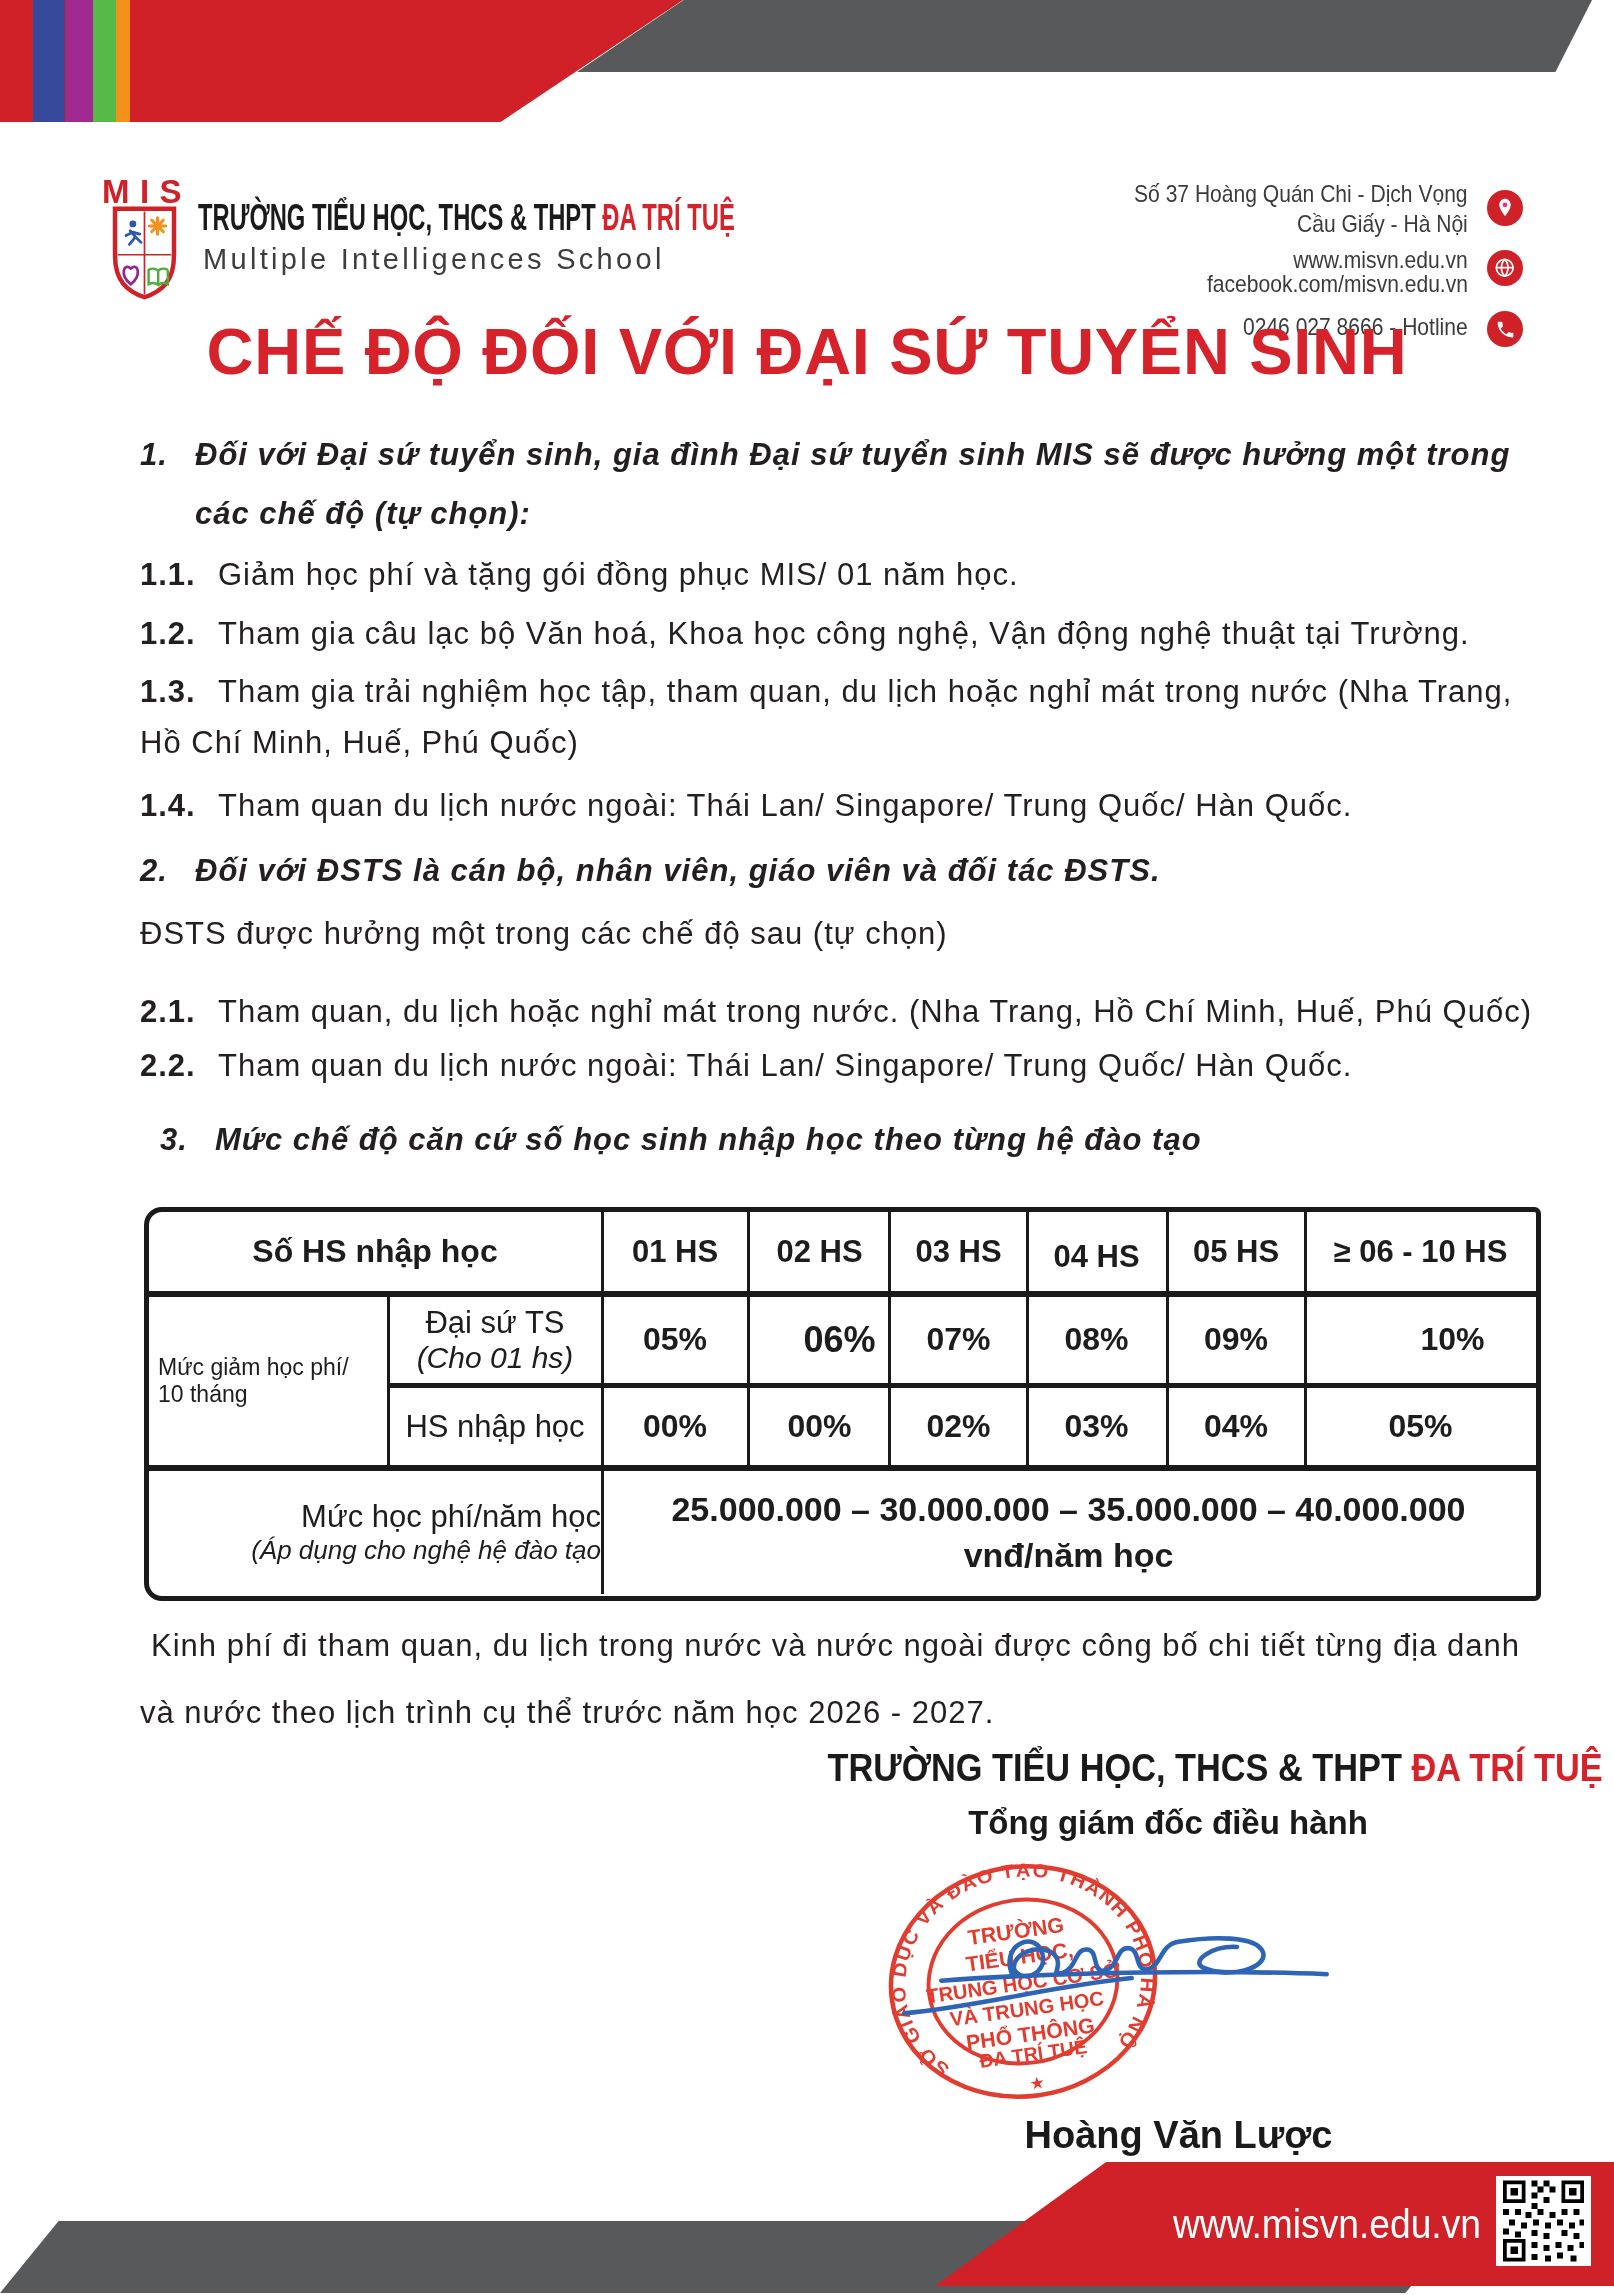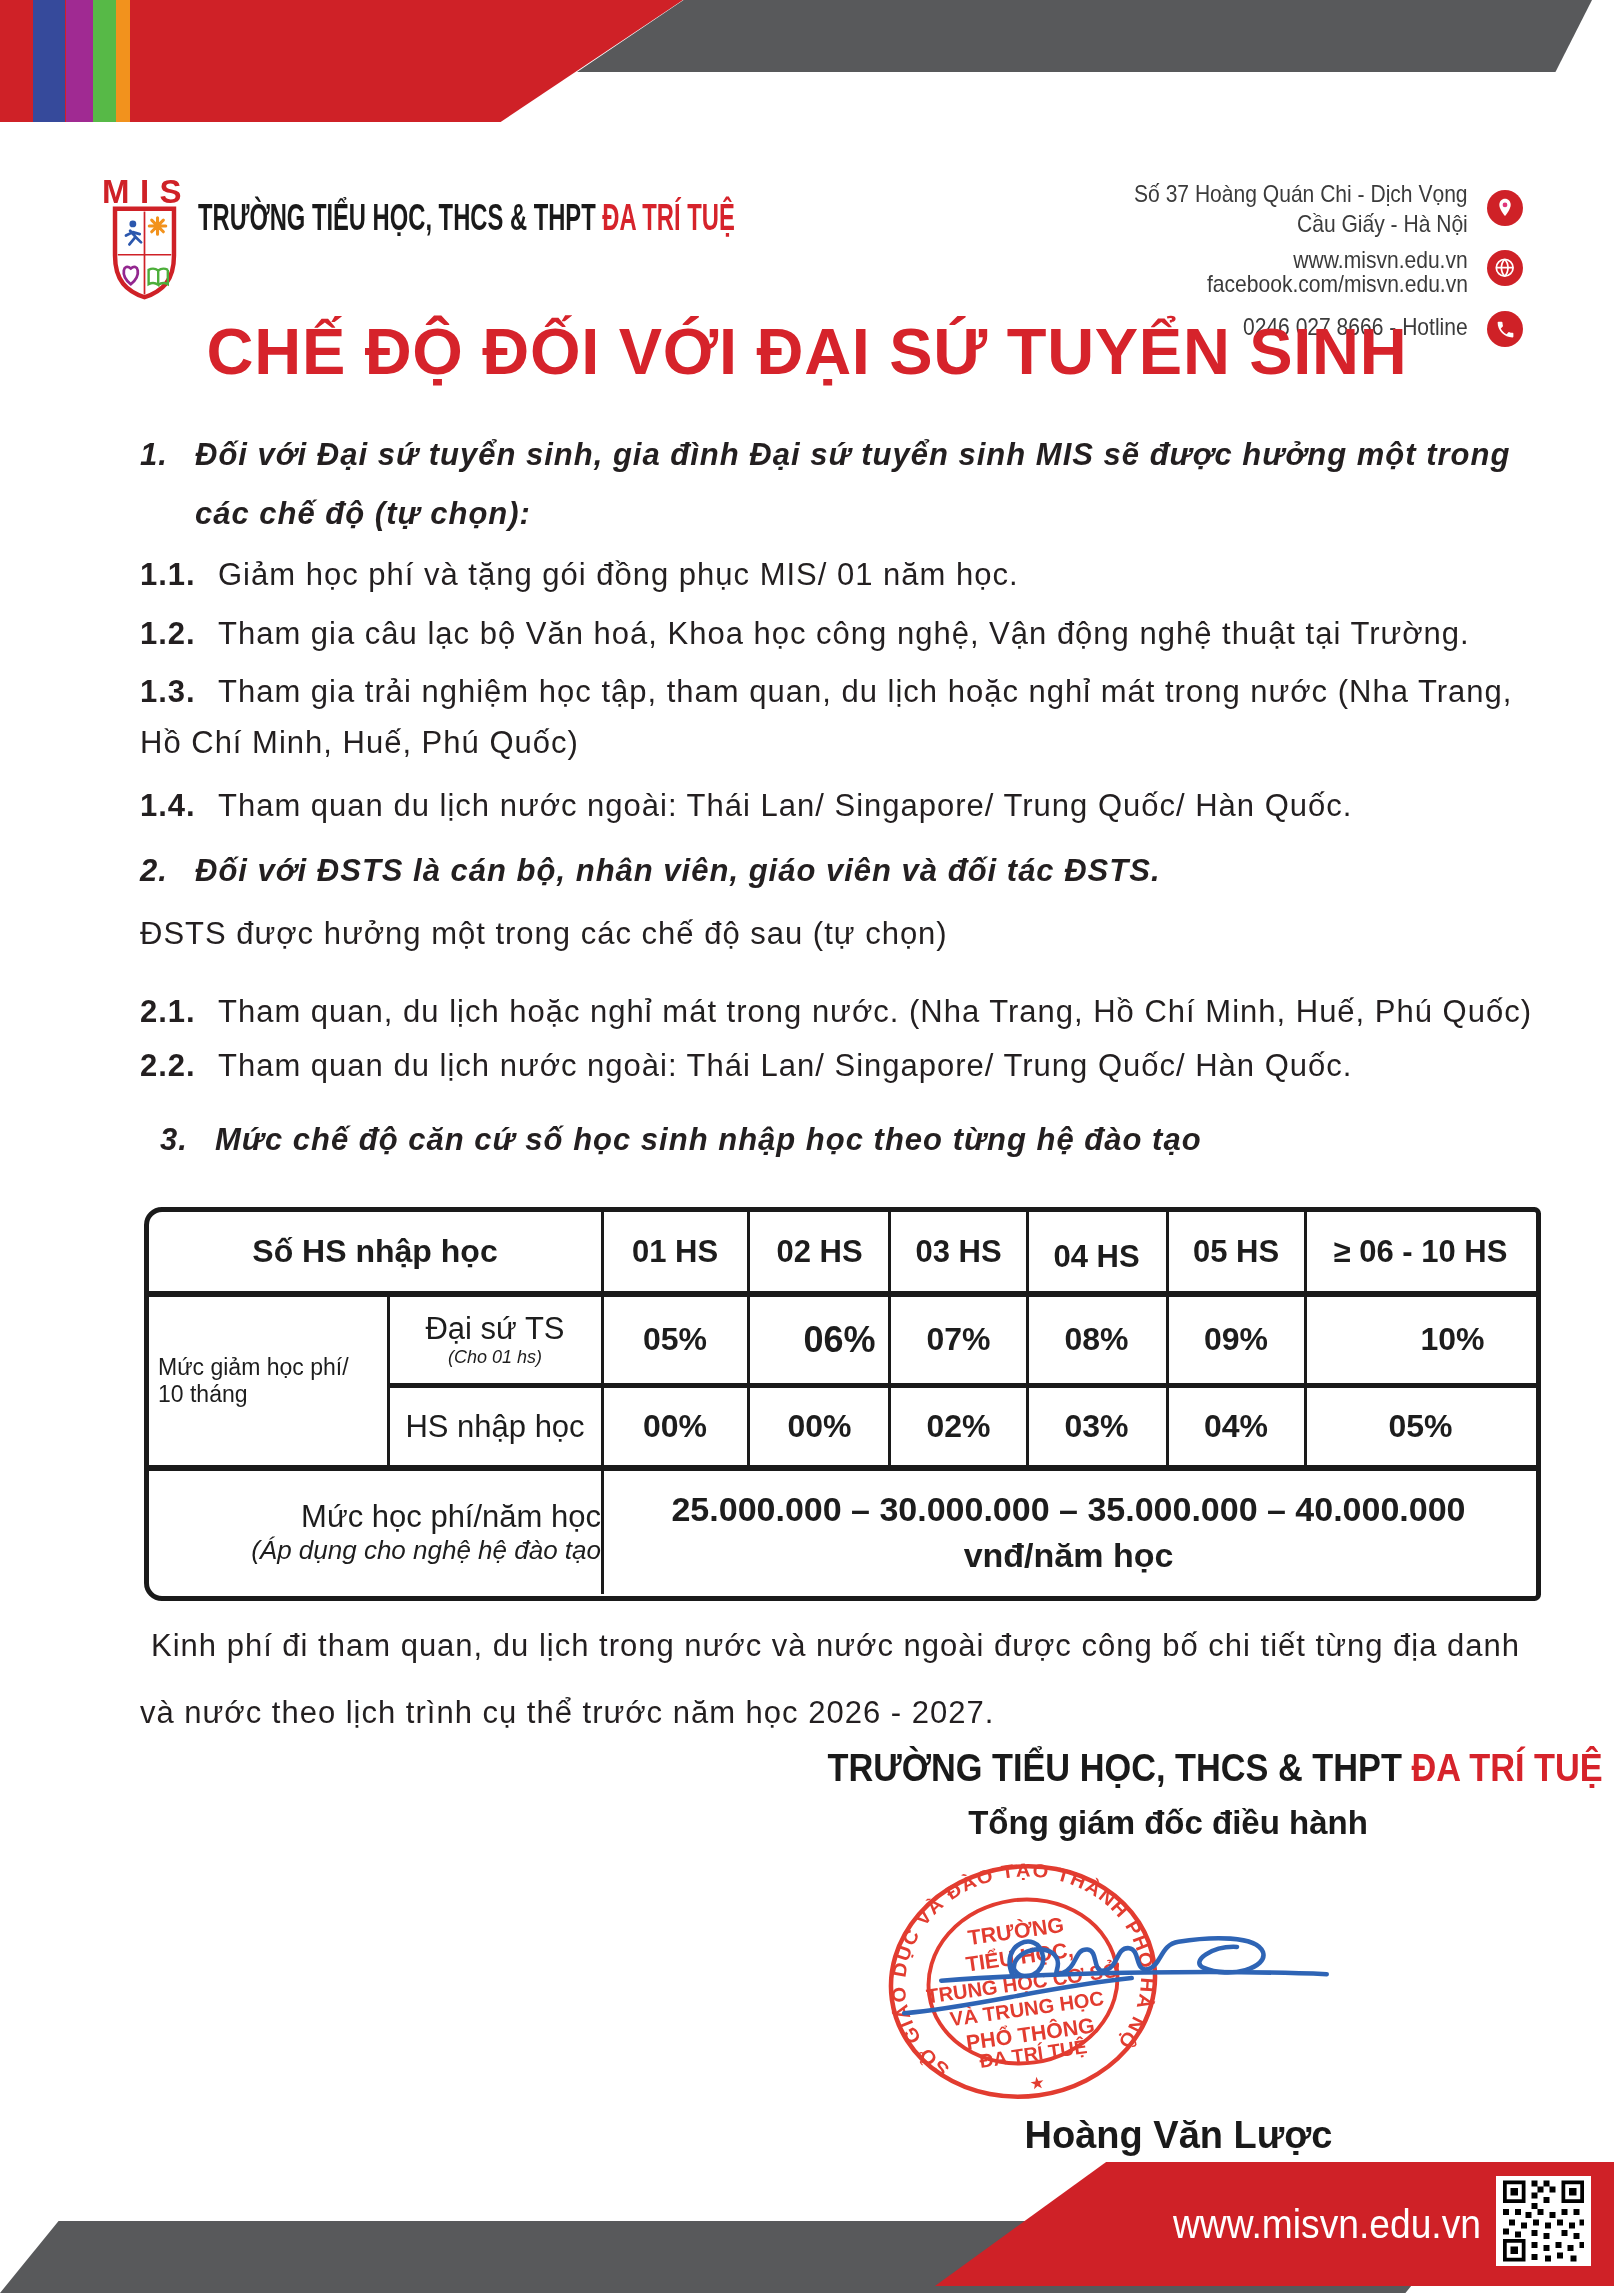--- a/index.html
+++ b/index.html
@@ -78,20 +78,21 @@
     </g>
     <path d="M 60,234 C 26,206 40,170 60,188 C 80,170 94,206 60,234 Z" fill="none" stroke="#93278f" stroke-width="8"></path>
     <g stroke="#4cae3a" stroke-width="7" fill="none">
       <path d="M 112,192 Q 127,184 140,194 V 236 Q 127,226 112,234 Z"></path>
       <path d="M 168,192 Q 153,184 140,194 M 168,192 V 234 Q 153,226 140,236"></path>
     </g>
   </svg>
   <div class="abs org-name">
     <span>TRƯỜNG TIỂU HỌC, THCS &amp; THPT </span><span class="red">ĐA TRÍ TUỆ</span>
   </div>
+  <div class="abs org-sub">Multiple Intelligences School</div>
 
   <div class="abs contact" style="top:181px;">Số 37 Hoàng Quán Chi - Dịch Vọng</div>
   <div class="abs contact" style="top:211px;">Cầu Giấy - Hà Nội</div>
   <div class="abs contact" style="top:247px;">www.misvn.edu.vn</div>
   <div class="abs contact" style="top:271px;">facebook.com/misvn.edu.vn</div>
   <div class="abs contact" style="top:314px;">0246 027 8666 - Hotline</div>
 
   <div class="abs cicon" style="left:1487px;top:190px;">
     <svg width="22" height="22" viewBox="0 0 24 24">
         <path d="M12,2 C8.5,2 5.8,4.8 5.8,8.6 c0,4.8 6.2,12 6.2,12 s6.2,-7.2 6.2,-12 C18.2,4.8 15.5,2 12,2 Z" fill="#ffffff"></path>
@@ -143,21 +144,21 @@
     <div class="abs cell bold" style="left:601px;top:0;width:139px;height:79px;font-size:31px;">02 HS</div>
     <div class="abs cell bold" style="left:742px;top:0;width:135px;height:79px;font-size:31px;">03 HS</div>
     <div class="abs cell bold" style="left:879px;top:5.2px;width:137px;height:79px;font-size:31px;">04 HS</div>
     <div class="abs cell bold" style="left:1019px;top:0;width:136px;height:79px;font-size:31px;">05 HS</div>
     <div class="abs cell bold" style="left:1158px;top:0;width:227px;height:79px;font-size:31px;">≥  06 - 10 HS</div>
 
     <div class="abs cell" style="left:9px;top:85px;width:221px;height:168px;font-size:23px;align-items:flex-start;text-align:left;">Mức giảm học phí/ 10 tháng</div>
 
     <div class="abs cell" style="left:240px;top:85px;width:212px;height:85px;">
       <span style="font-size:31px;">Đại sứ TS</span>
-      <span style="font-size:18px;font-style:italic;">(Cho 01 hs)</span>
+      <span style="font-size:30px;font-style:italic;">(Cho 01 hs)</span>
     </div>
     <div class="abs cell bold" style="left:454px;top:85px;width:144px;height:85px;font-size:32px;">05%</div>
     <div class="abs cell bold" style="left:601px;top:85px;width:139px;height:85px;font-size:36px;padding-left:20px;">06%</div>
     <div class="abs cell bold" style="left:742px;top:85px;width:135px;height:85px;font-size:32px;">07%</div>
     <div class="abs cell bold" style="left:879px;top:85px;width:137px;height:85px;font-size:32px;">08%</div>
     <div class="abs cell bold" style="left:1019px;top:85px;width:136px;height:85px;font-size:32px;">09%</div>
     <div class="abs cell bold" style="left:1158px;top:85px;width:227px;height:85px;font-size:32px;padding-left:32px;">10%</div>
 
     <div class="abs cell" style="left:240px;top:176px;width:212px;height:77px;font-size:31px;">HS nhập học</div>
     <div class="abs cell bold" style="left:454px;top:176px;width:144px;height:77px;font-size:32px;">00%</div>

